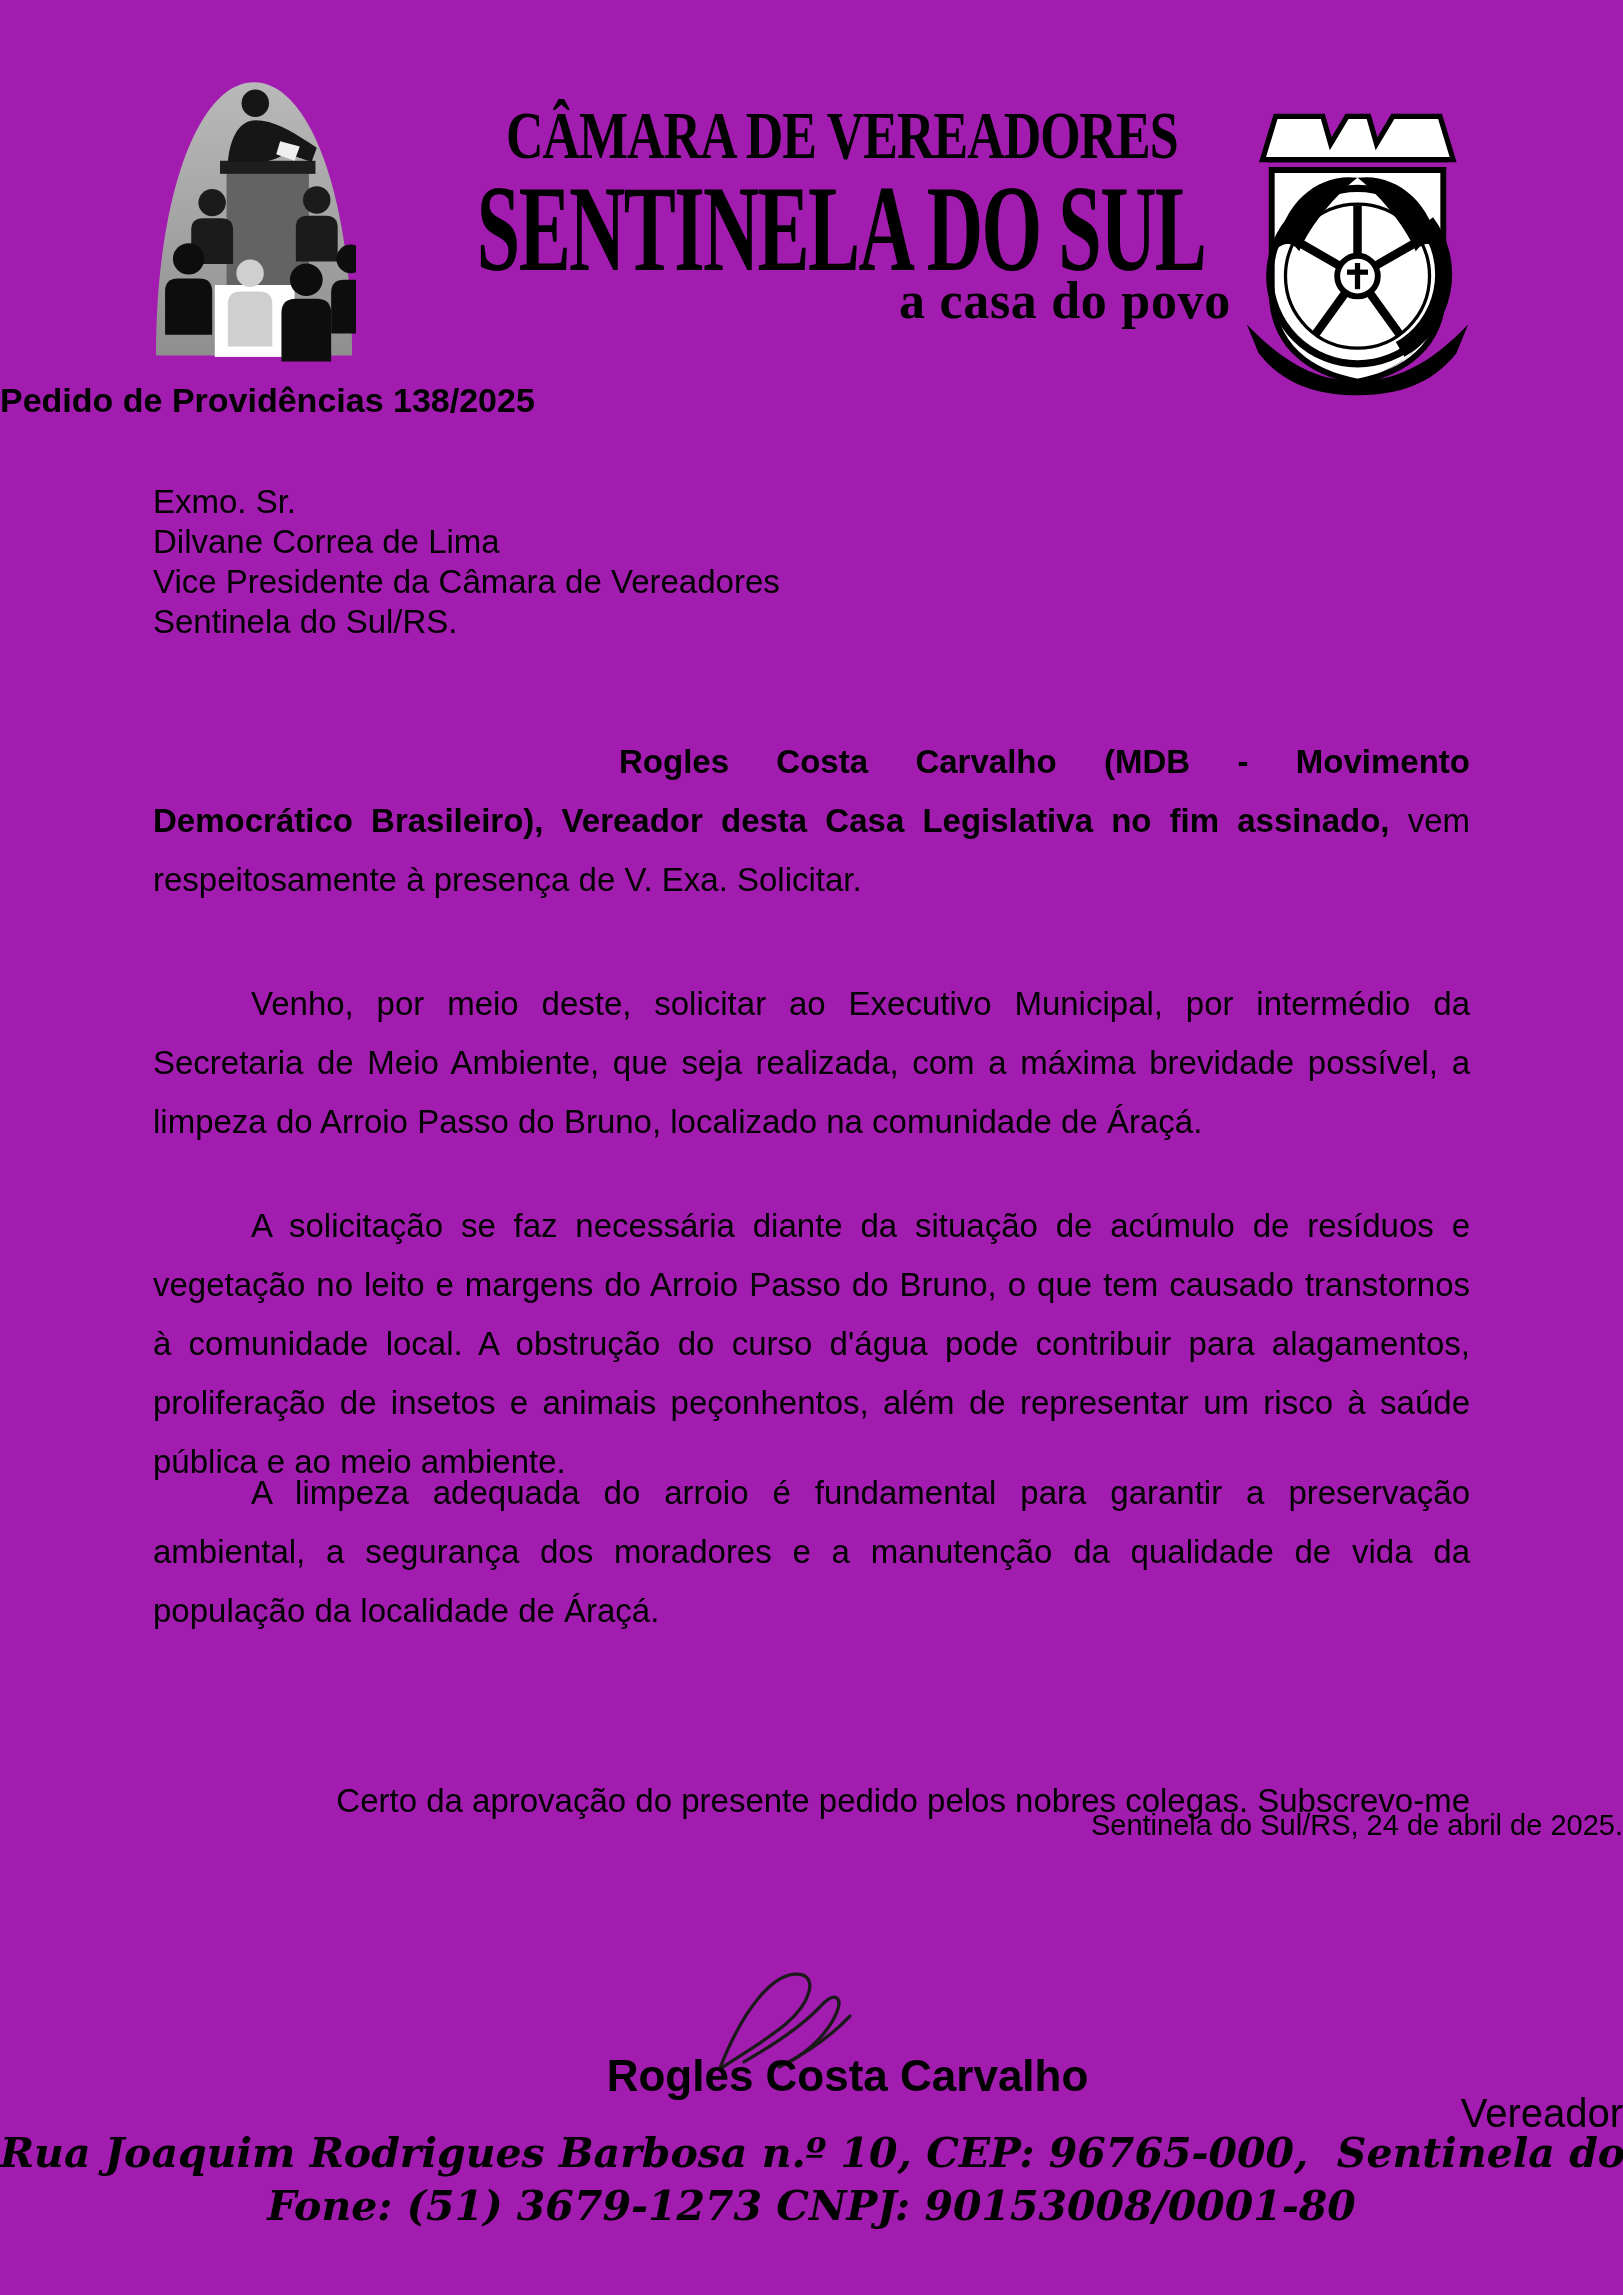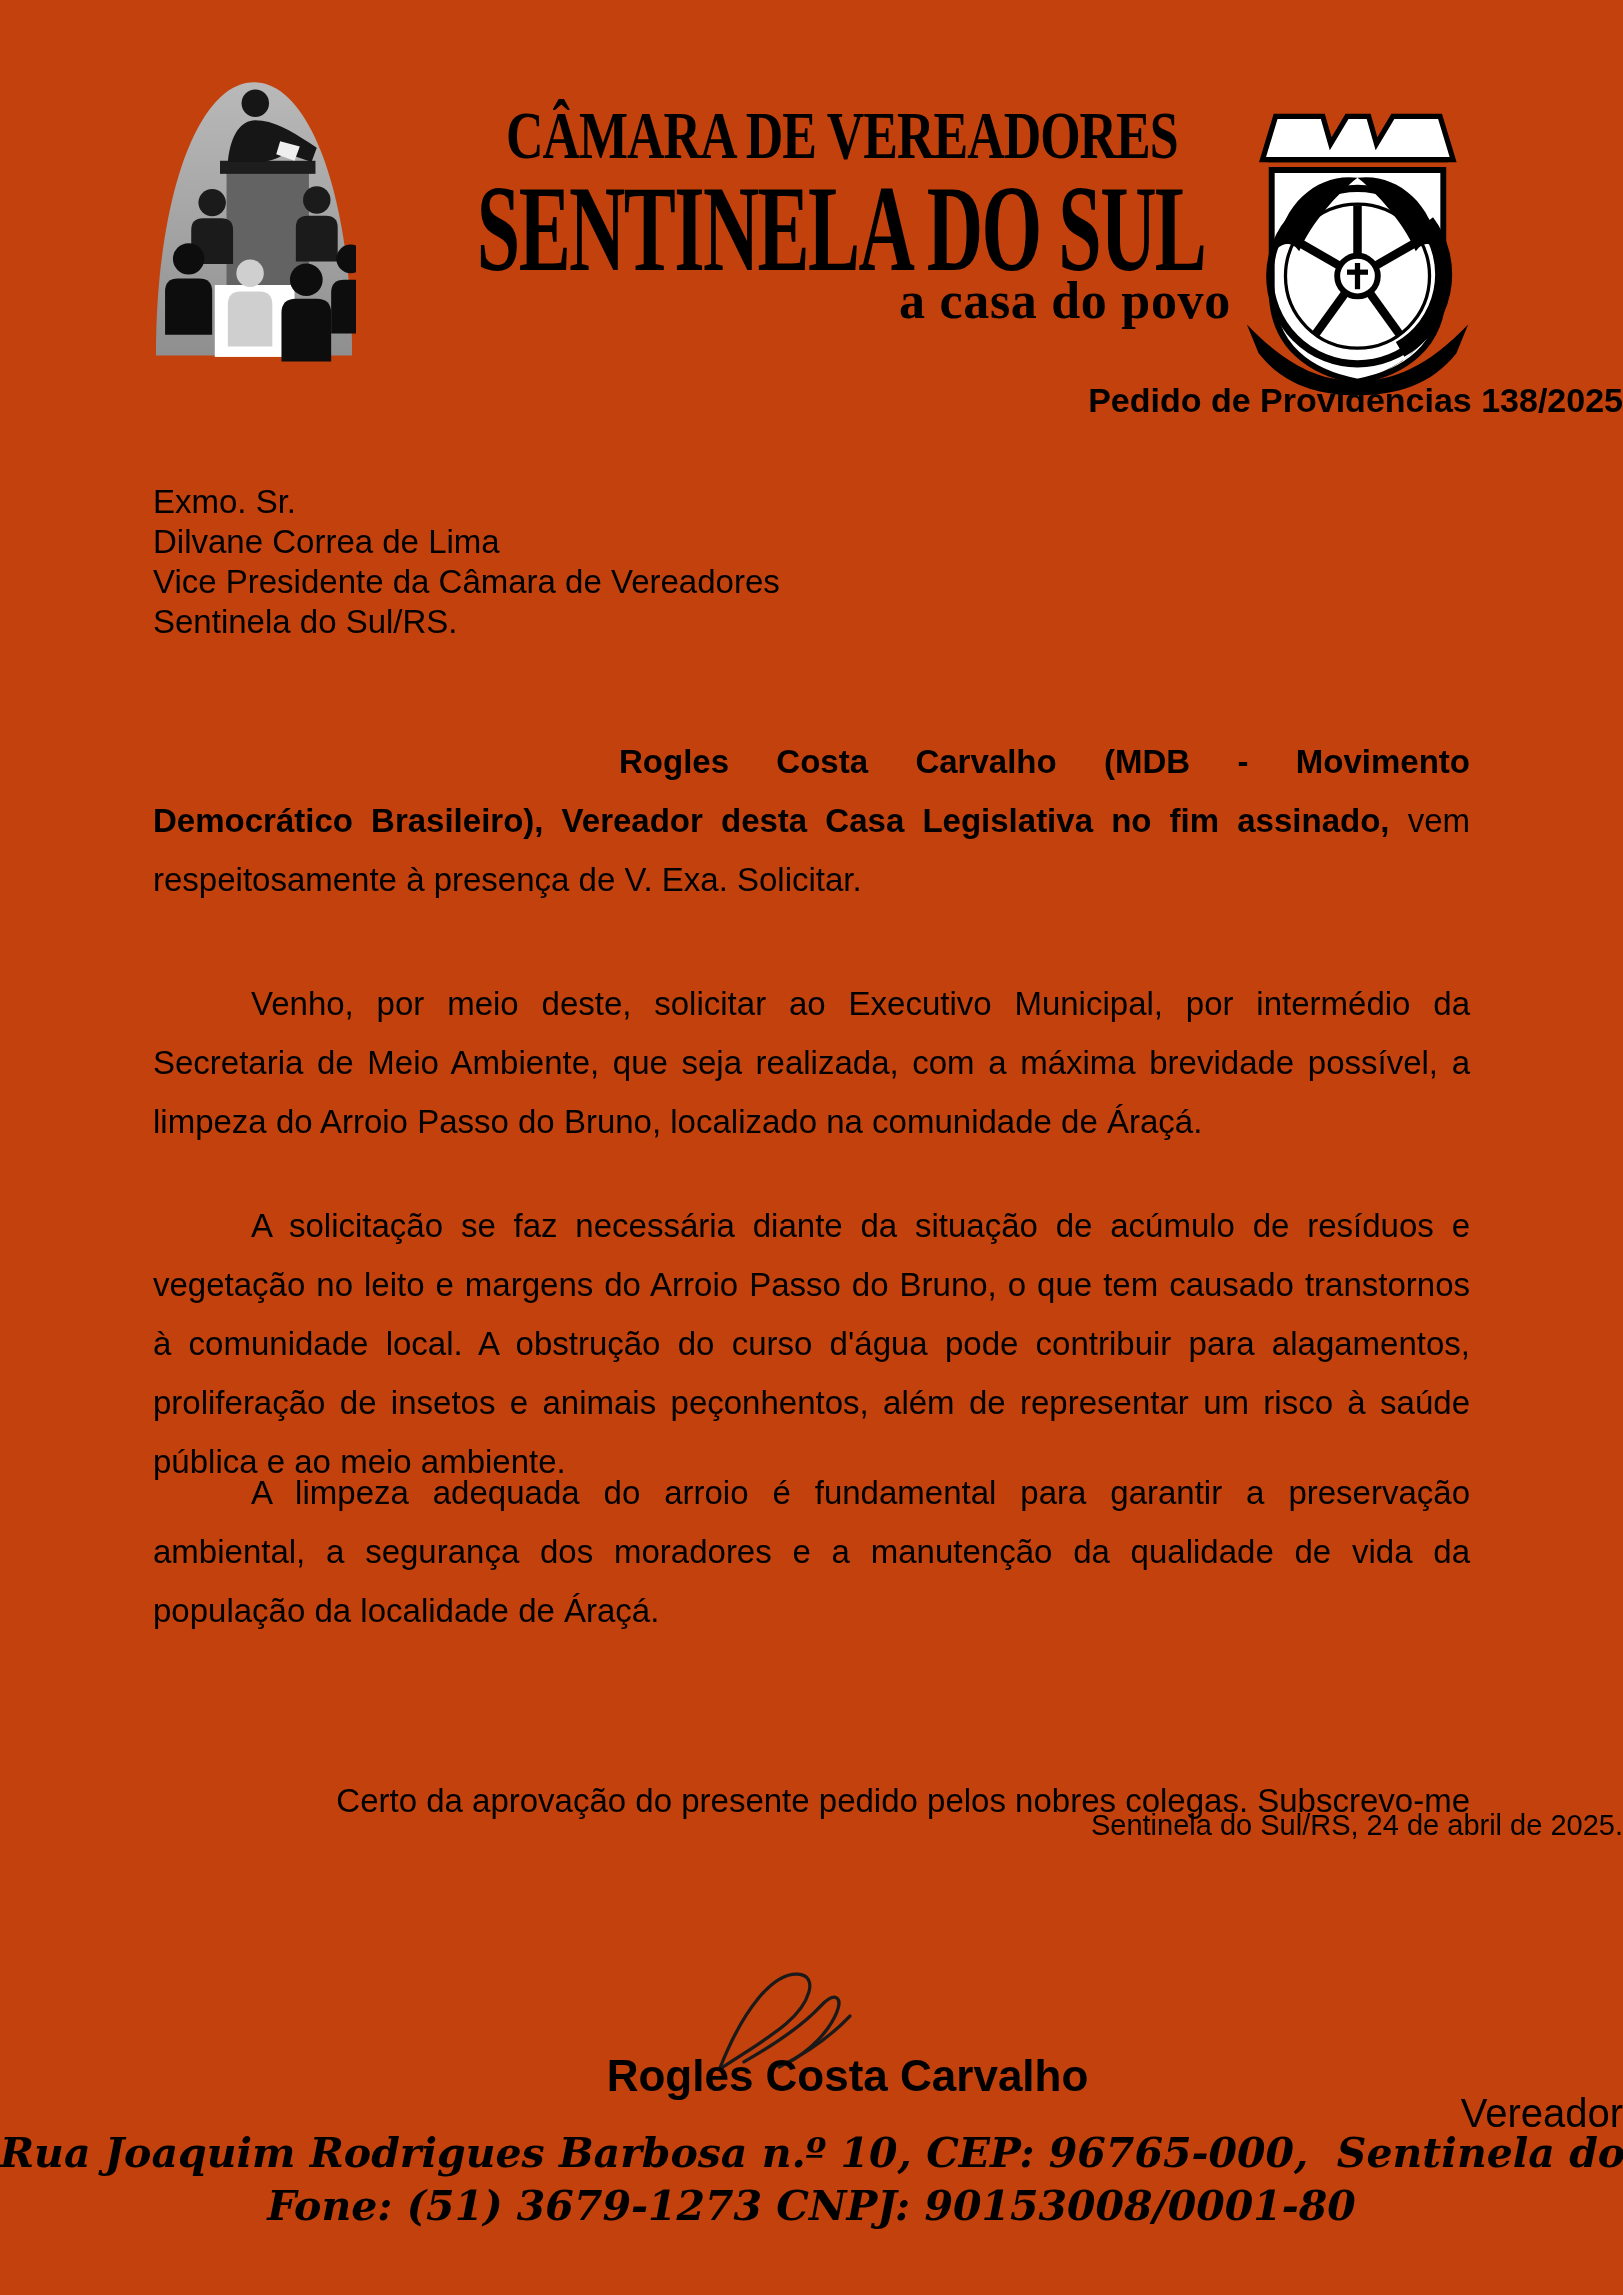--- a/index.html
+++ b/index.html
@@ -1,30 +1,30 @@
 <!DOCTYPE html>
 <html style="font-size:10.5px"><head>
 <meta charset="utf-8">
 <style>
   html,body{margin:0;padding:0;background:#777;}
-  .page{position:relative;width:1623px;height:2295px;background:#c2410c;color:#000;
+  .page{position:relative;width:1623px;height:2295px;background:#a21caf;color:#000;
         font-family:"Liberation Sans",sans-serif;overflow:hidden;}
   
   .org-line{position:absolute;left:452px;width:779px;display:flex;justify-content:center;
             font-family:"Liberation Serif",serif;font-weight:bold;white-space:nowrap;line-height:1;}
   .org-line-1{top:103px;font-size:65px;}
   .org-line-1 span{display:inline-block;transform:scaleX(0.80) scaleY(1.05);letter-spacing:-1.3px;}
   .org-line-2{top:168px;font-size:122px;}
   .org-line-2 span{display:inline-block;transform:scaleX(0.64);letter-spacing:-2.6px;}
   .org-line-3{top:275px;font-size:52px;justify-content:flex-end;padding-right:9.2px;}
   .org-line-3 span{letter-spacing:0.7px;}
   .logo-left{position:absolute;left:152px;top:64px;width:204px;height:306px;}
   .coa-right{position:absolute;left:1231px;top:60px;width:253px;height:351px;}
   
-  .doc-title{position:absolute;left:0;top:381px;width:100%;text-align:right;
+  .doc-title{position:absolute;left:0;top:381px;width:100%;text-align:left;
              font-size:34px;font-weight:bold;}
   .address{position:absolute;left:153px;top:482px;font-size:33px;line-height:40px;}
   .para{position:absolute;left:153px;width:1317px;font-size:33px;line-height:59px;
         text-align:justify;}
   .p1{top:699px;text-indent:466px;}
   .p2{top:941px;text-indent:98px;}
   .p3{top:1163px;text-indent:98px;}
   .p4{top:1430px;text-indent:98px;}
   .p5{top:1738px;text-indent:98px;text-align:right;}
   .dateline{position:absolute;left:0;top:1809px;width:100%;text-align:right;font-size:29px;}

